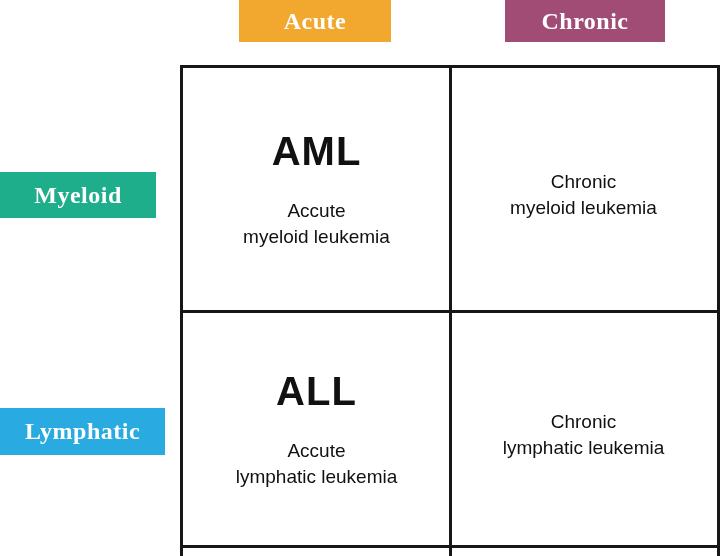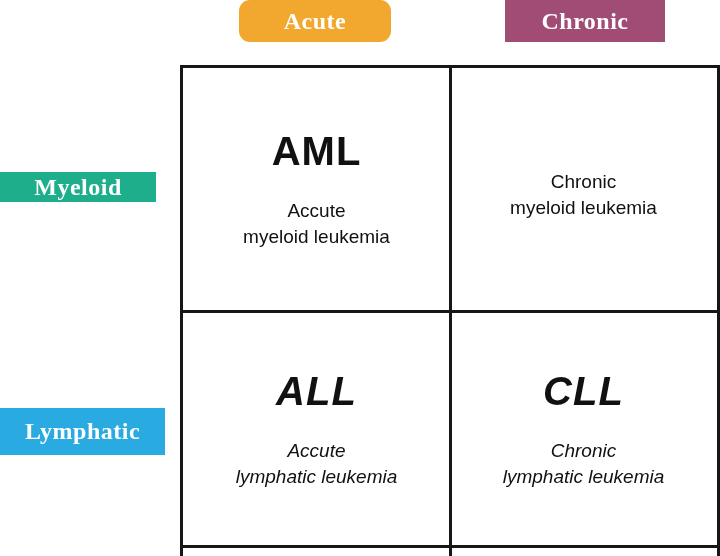--- a/index.html
+++ b/index.html
@@ -20,23 +20,23 @@
     position: absolute;
     display: flex;
     align-items: center;
     justify-content: center;
     color: #ffffff;
     font-family: "Liberation Serif", serif;
     font-weight: bold;
     font-size: 24px;
     letter-spacing: 0.5px;
   }
-  .col-header-acute   { left: 239px; top: 0;   width: 152px; height: 42px; background: #F2A72E; border-radius: 11px; }
+  .col-header-acute   { left: 239px; top: 0;   width: 152px; height: 42px; background: #F2A72E; }
   .col-header-chronic { left: 505px; top: 0;   width: 160px; height: 42px; background: #A04C74; }
-  .row-header-myeloid   { left: 0; top: 172px; width: 156px; height: 30px; background: #1EAE8C; }
+  .row-header-myeloid   { left: 0; top: 172px; width: 156px; height: 46px; background: #1EAE8C; }
   .row-header-lymphatic { left: 0; top: 408px; width: 165px; height: 47px; background: #29ABE2; }
 
   
   .matrix {
     position: absolute;
     left: 180px;
     top: 65px;
     width: 540px;
     height: 491px;
     box-sizing: border-box;
@@ -67,21 +67,21 @@
     position: absolute;
     width: 50%;
     display: flex;
     flex-direction: column;
     align-items: center;
     justify-content: center;
     text-align: center;
     color: #111111;
   }
   .cell.r1 { top: 0;     height: 242px; }
-  .cell.r2 { top: 245px; height: 232px; font-style: italic; }
+  .cell.r2 { top: 245px; height: 232px; }
   .cell.c1 { left: 0; }
   .cell.c2 { left: 50%; }
 
   .cell-abbr {
     font-size: 40px;
     font-weight: bold;
     letter-spacing: 1px;
     margin-bottom: 12px;
   }
   .cell-sub {
@@ -131,19 +131,18 @@
 
   <div class="cell r2 c1">
     <div class="cell-abbr">ALL</div>
     <div class="cell-sub">
       <div>Accute</div>
       <div>lymphatic leukemia</div>
     </div>
   </div>
 
   <div class="cell r2 c2">
-    <div class="cell-abbr">CLL</div>
     <div class="cell-sub">
       <div>Chronic</div>
       <div>lymphatic leukemia</div>
     </div>
   </div>
 </div>
 
 </body></html>

